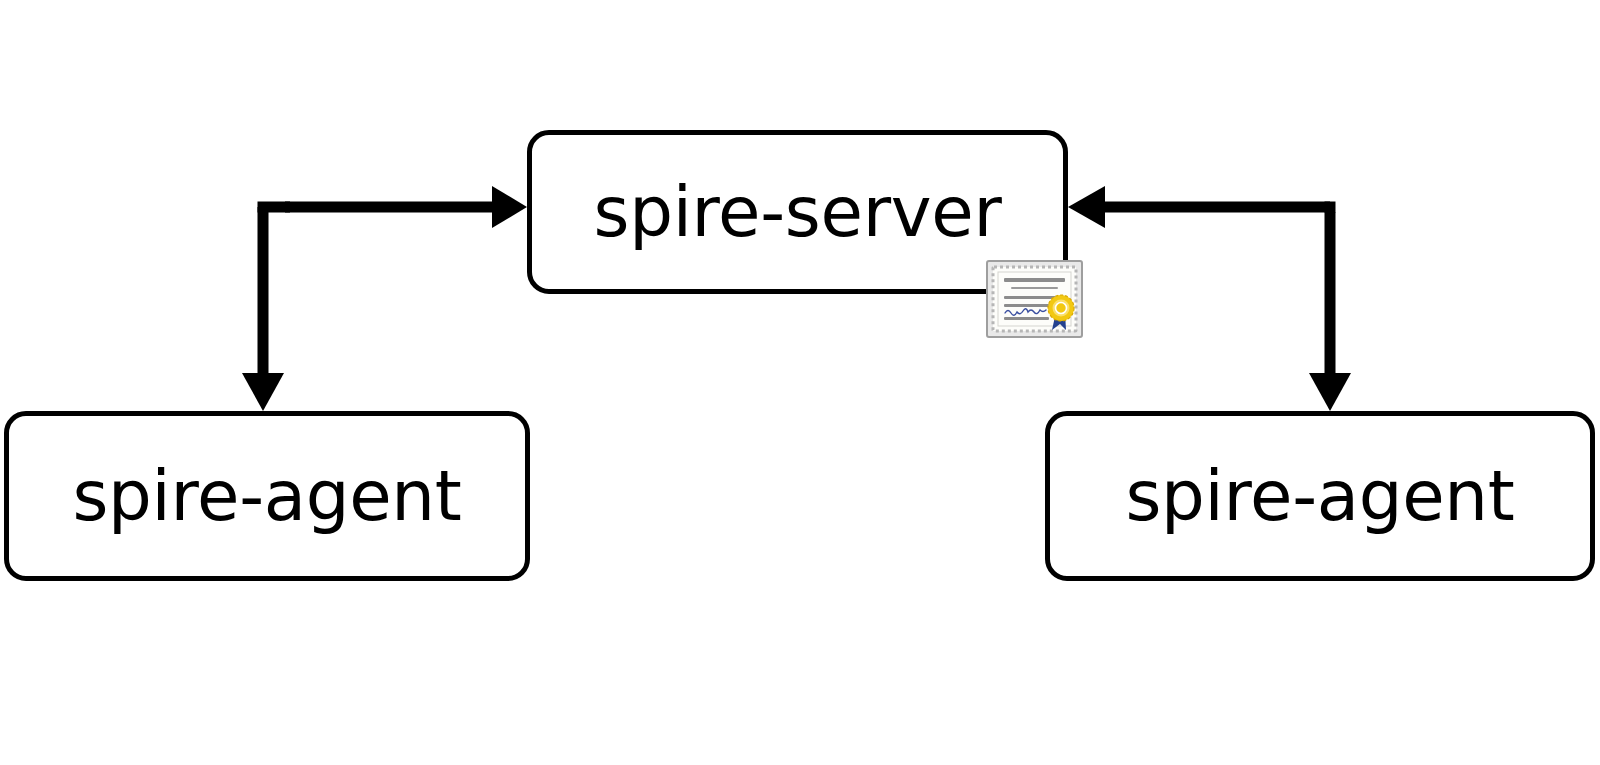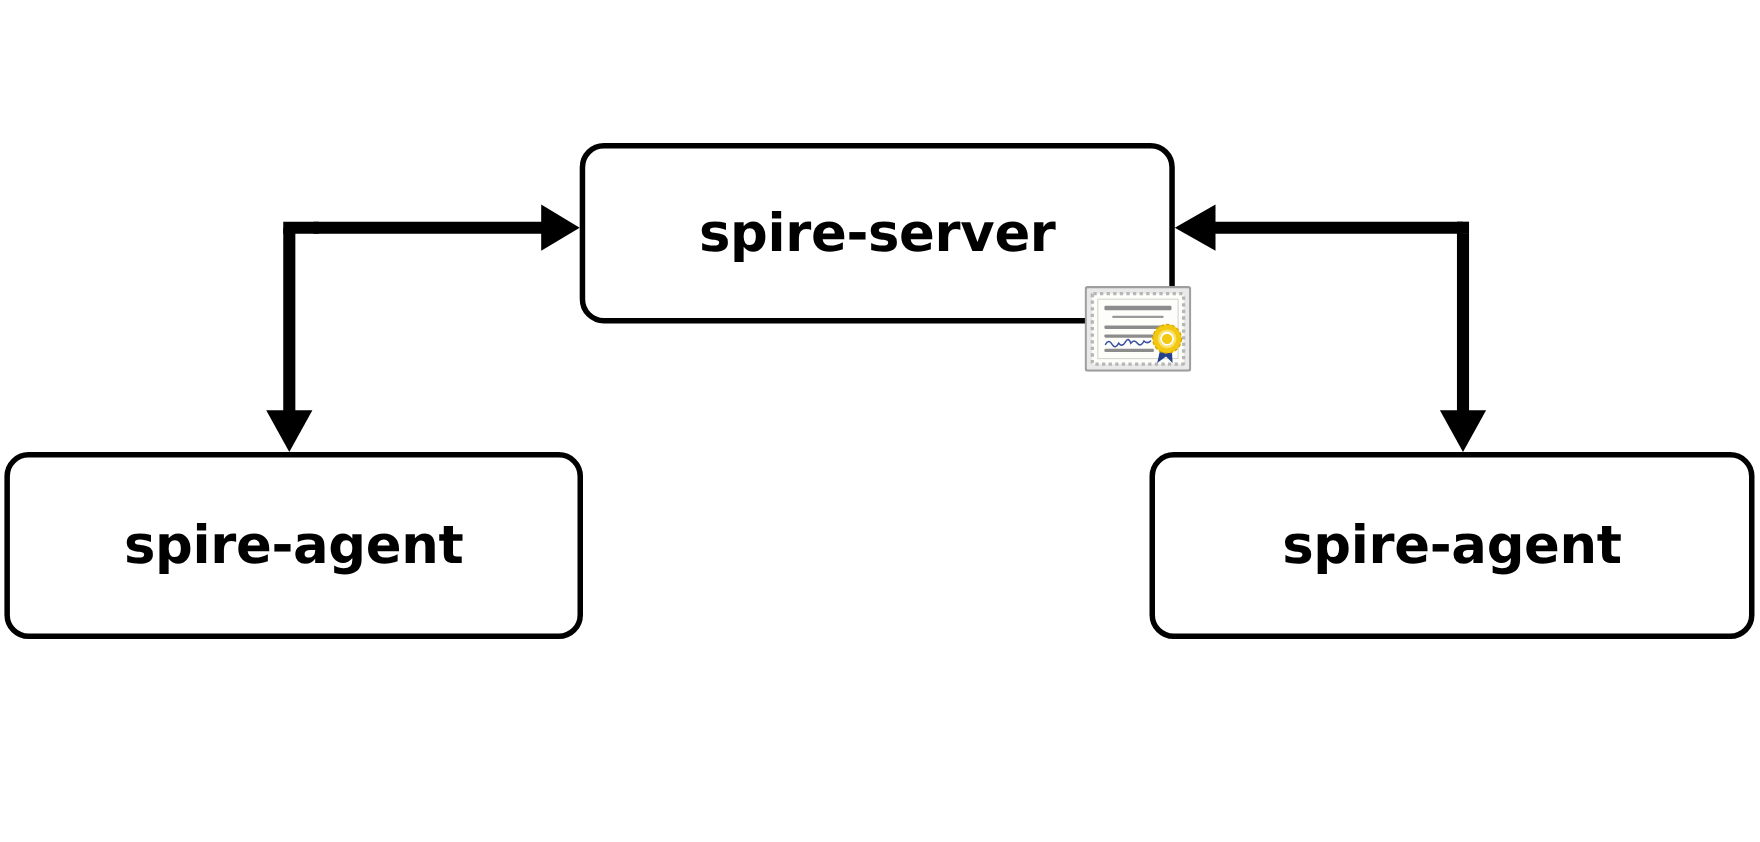--- a/index.html
+++ b/index.html
@@ -33,22 +33,22 @@
     background: #ffffff;
     border: 5px solid #000000;
     border-radius: 22px;
     display: flex;
     align-items: center;
     justify-content: center;
     z-index: 3;
   }
   .node-label {
     font-family: "DejaVu Sans", "Liberation Sans", sans-serif;
-    font-size: 48px;
-    font-weight: 700;
+    font-size: 69px;
+    font-weight: 400;
     color: #000000;
     line-height: 1;
     white-space: nowrap;
     letter-spacing: -0.3px;
   }
   #node-spire-server {
     left: 527px;
     top: 130px;
     width: 541px;
     height: 164px;

